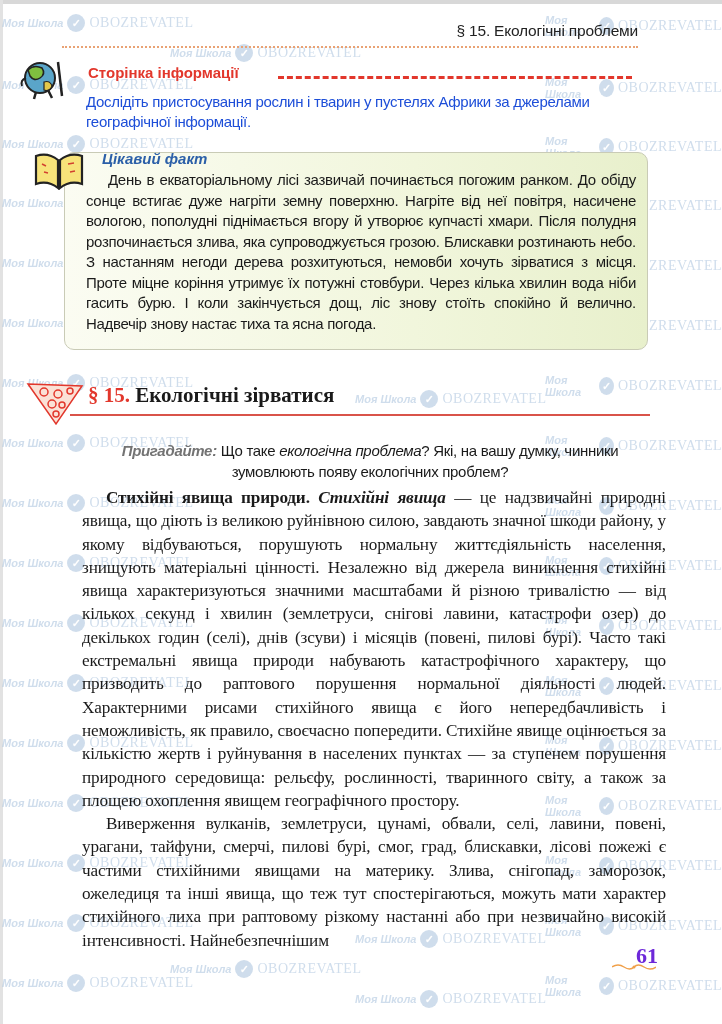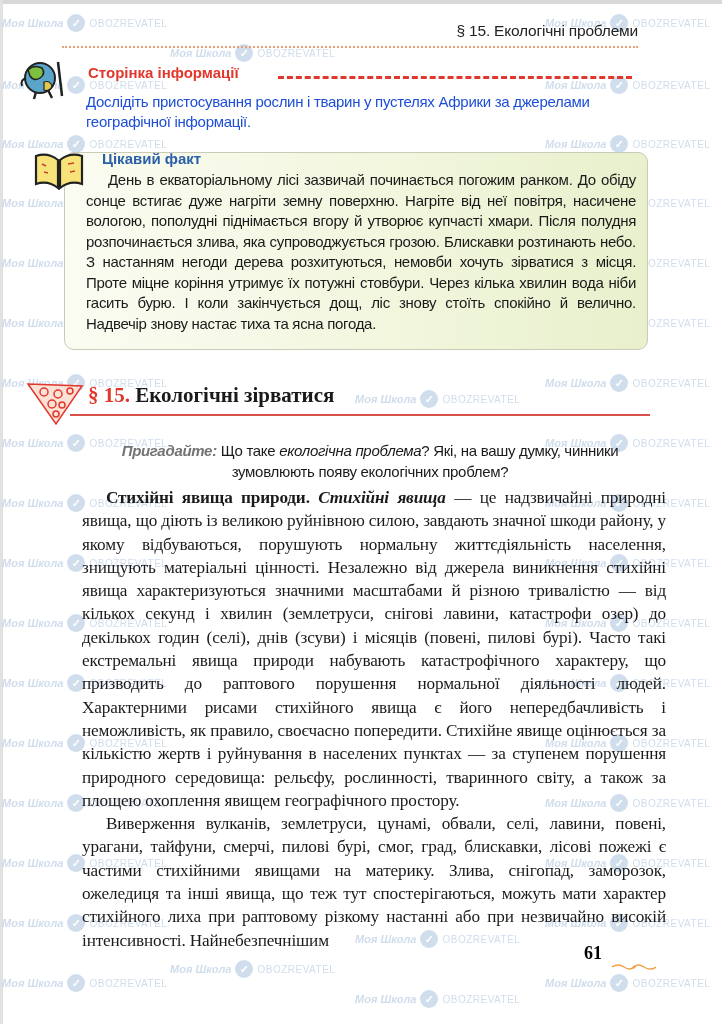--- a/index.html
+++ b/index.html
@@ -13,45 +13,45 @@
 
     .explorer-icon { position: absolute; left: 18px; top: 56px; width: 56px; height: 44px; }
     .explorer-title { position: absolute; left: 88px; top: 64px; font-size: 15px; font-weight: bold; color: #e2372c; }
     .explorer-rule { position: absolute; left: 278px; right: 90px; top: 76px; border-top: 3px dashed #e2372c; }
     .explorer-text { position: absolute; left: 86px; top: 92px; width: 560px; font-size: 15px; line-height: 20px; color: #1d4ed8; letter-spacing: -0.3px; }
 
     .fact-box { position: absolute; left: 64px; top: 152px; width: 584px; height: 198px;
       background: linear-gradient(90deg, #fbfcf2 0%, #f1f6dc 60%, #e8f0cc 100%);
       border: 1.5px solid #c9cbb6; border-radius: 10px; }
     .fact-icon { position: absolute; left: 32px; top: 150px; width: 54px; height: 40px; }
-    .fact-title { position: absolute; left: 102px; top: 150px; font-size: 15px; font-weight: bold; color: #2b5fa8; }
+    .fact-title { position: absolute; left: 102px; top: 150px; font-size: 15px; font-weight: bold; font-style: italic; color: #2b5fa8; }
     .fact-text { position: absolute; left: 86px; top: 170px; width: 550px; font-size: 15px; line-height: 20.5px; color: #1a1a1a; text-align: justify; letter-spacing: -0.3px; }
     .fact-text .indent { display: inline-block; width: 22px; }
 
     .section-ornament { position: absolute; left: 26px; top: 378px; width: 60px; height: 48px; }
     .section-heading { position: absolute; left: 88px; top: 383px; font-family: "Liberation Serif", serif; font-size: 21px; font-weight: bold; color: #1a1a1a; }
     .section-heading .num { color: #e2372c; text-align: right; }
     .section-rule { position: absolute; left: 70px; right: 72px; top: 414px; border-top: 2px solid #d9534a; }
 
     .recall { position: absolute; left: 90px; top: 440px; width: 560px; font-size: 15px; line-height: 21px; color: #1a1a1a; text-align: center; letter-spacing: -0.3px; }
     .recall .label { color: #737373; font-weight: bold; font-style: italic; }
     .recall em { font-style: italic; }
 
     .body-text { position: absolute; left: 62px; top: 486px; width: 584px; font-family: "Liberation Serif", serif; font-size: 17.2px; line-height: 23.3px; color: #1a1a1a; text-align: justify; letter-spacing: -0.15px; margin-left: 20px; }
     .body-text p { text-indent: 24px; }
     .body-text .b { font-weight: bold; }
     .body-text .bi { font-weight: bold; font-style: italic; }
 
-    .page-number { position: absolute; left: 584px; top: 943px; font-family: "Liberation Serif", serif; font-size: 18px; font-weight: bold; color: #000000; }
+    .page-number { position: absolute; left: 636px; top: 943px; font-family: "Liberation Serif", serif; font-size: 22px; font-weight: bold; color: #6d28d9; }
     .page-ornament { position: absolute; left: 612px; top: 963px; width: 44px; height: 8px; }
 
     .watermark { position: absolute; display: flex; align-items: center; gap: 4px; opacity: 0.55; pointer-events: none; }
     .watermark .wm-text1 { font-family: "Liberation Sans", sans-serif; font-style: italic; font-weight: bold; font-size: 11px; color: #a9c2dd; }
     .watermark .wm-circle { width: 18px; height: 18px; border-radius: 50%; background: #a9c2dd; display: flex; align-items: center; justify-content: center; color: #fff; font-size: 11px; font-weight: bold; }
-    .watermark .wm-text2 { font-family: Liberation Sans, sans-serif; font-size: 10px; color: #a9c2dd; letter-spacing: 0.5px; }
+    .watermark .wm-text2 { font-family: Liberation Serif, serif; font-size: 14px; color: #a9c2dd; letter-spacing: 0.5px; }
   </style>
 </head>
 <body>
 
 <div class="page-edge-top"></div>
 <div class="page-edge-left"></div>
 
 <div class="watermark" style="left:2px;top:14px;">
     <span class="wm-text1">Моя Школа</span>
     <span class="wm-circle">✓</span>

